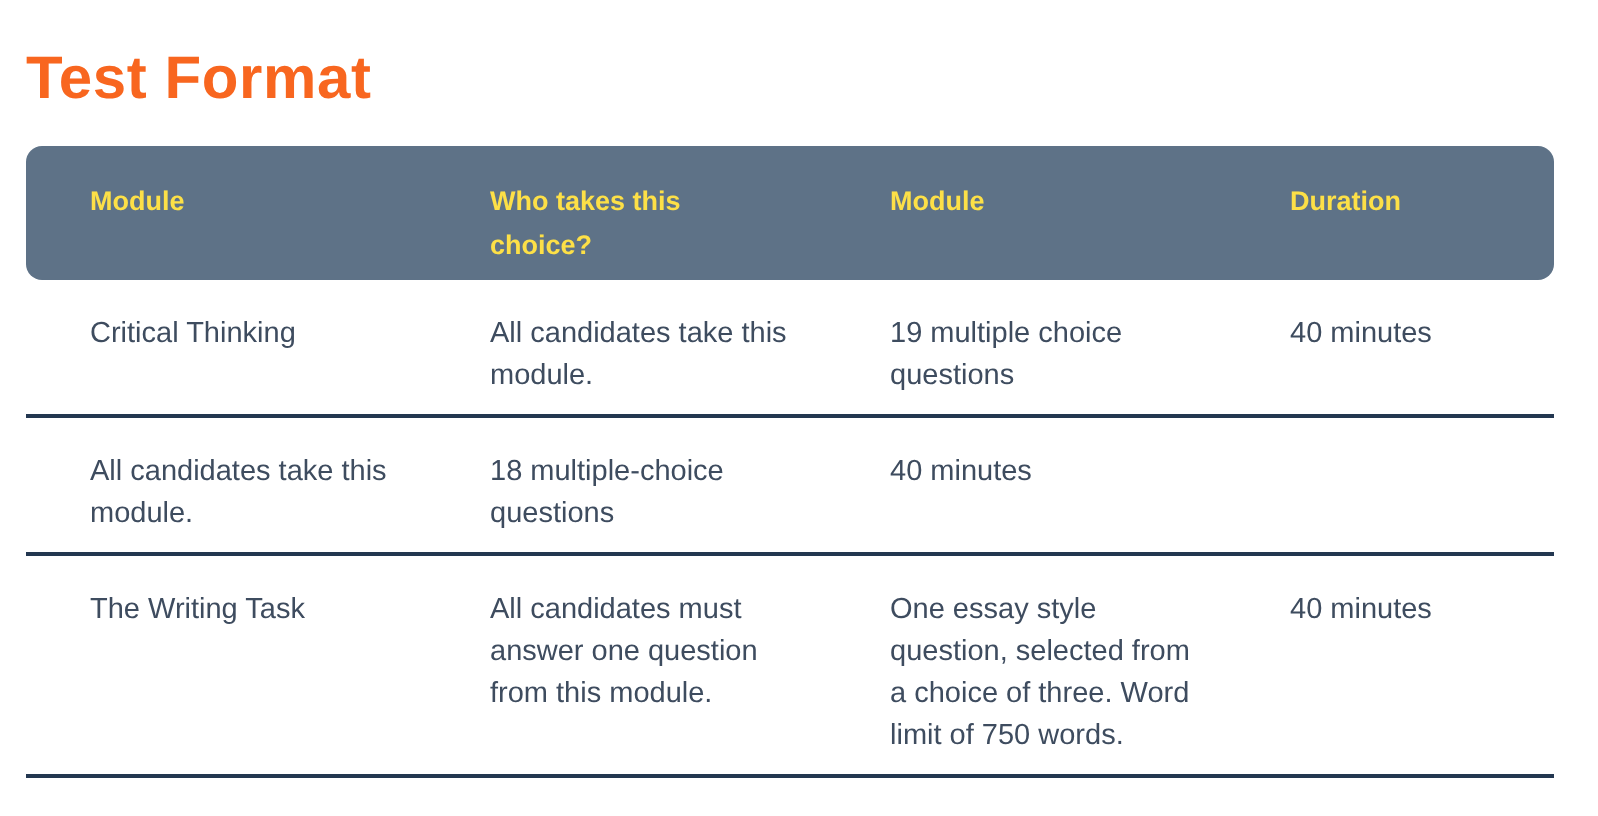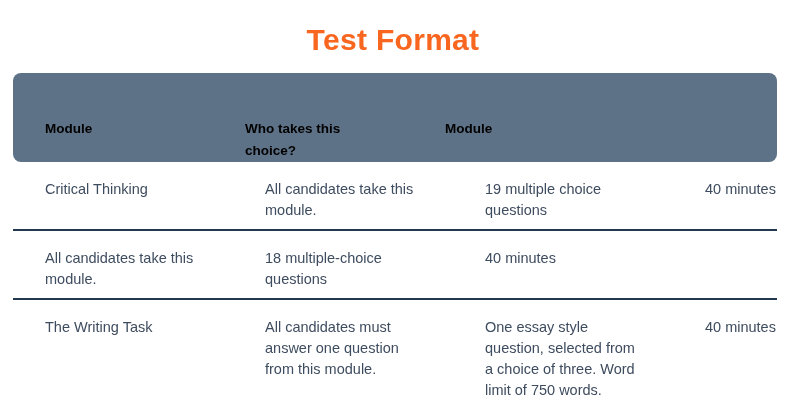--- a/index.html
+++ b/index.html
@@ -14,21 +14,21 @@
     padding: 0;
     background: #ffffff;
     width: 799px;
     height: 408px;
     overflow: hidden;
     font-family: "Liberation Sans", sans-serif;
     color: var(--body-text);
   }
   .top-section {
     display: flex;
-    justify-content: center;
+    justify-content: flex-start;
     align-items: flex-start;
     padding: 0 26px 0 13px;
   }
   .page-title {
     margin: 22px 0 0 0;
     font-size: 30px;
     line-height: 36px;
     font-weight: 600;
     letter-spacing: 0.3px;
     color: var(--accent);
@@ -46,33 +46,31 @@
   }
   .table-header {
     display: grid;
     grid-template-columns: 200px 200px 200px 164px;
     background: var(--header-bg);
     border-radius: 8px;
     min-height: 67px;
   }
   .th-cell {
     padding: 17px 10px 0 32px;
-    color: #000000;
+    color: #fde047;
     font-weight: bold;
     font-size: 13.5px;
     line-height: 22px;
     white-space: pre-line;
-    margin-top: 28px;
   }
   .table-row {
     display: grid;
     grid-template-columns: 200px 200px 200px 164px;
     border-bottom: 2px solid var(--row-border);
     min-height: 66px;
-    gap: 20px;
   }
   .table-row.tall { min-height: 100px; }
   .td-cell {
     padding: 17px 10px 8px 32px;
     font-size: 14.5px;
     line-height: 21px;
     white-space: pre-line;
   }
 </style>
 </head>
@@ -81,20 +79,21 @@
 <div class="top-section">
   <h1 class="page-title">Test Format</h1>
 </div>
 
 <div class="modules-table">
   <div class="table-header">
     <div class="th-cell">Module</div>
     <div class="th-cell">Who takes this
 choice?</div>
     <div class="th-cell">Module</div>
+    <div class="th-cell">Duration</div>
   </div>
 
   <div class="table-row">
     <div class="td-cell">Critical Thinking</div>
     <div class="td-cell">All candidates take this
 module.</div>
     <div class="td-cell">19 multiple choice
 questions</div>
     <div class="td-cell">40 minutes</div>
   </div>

